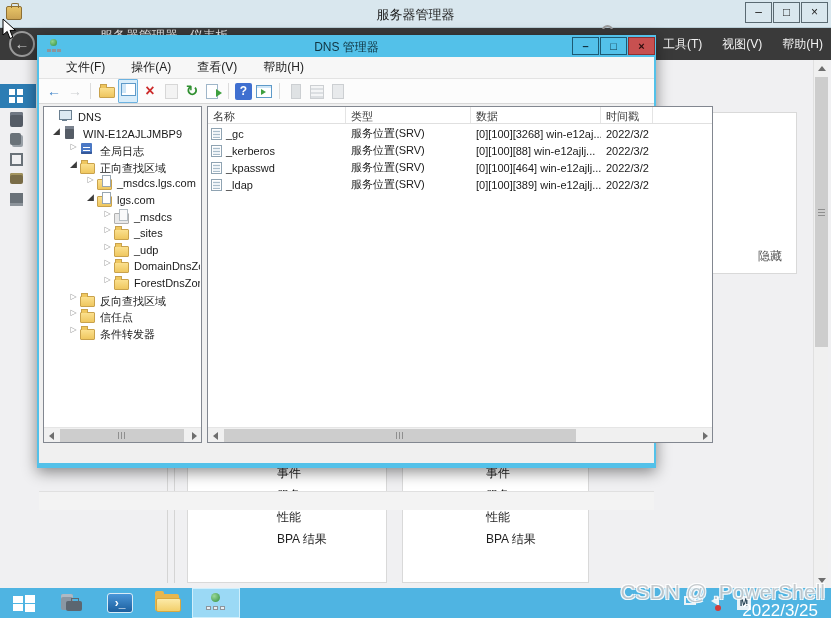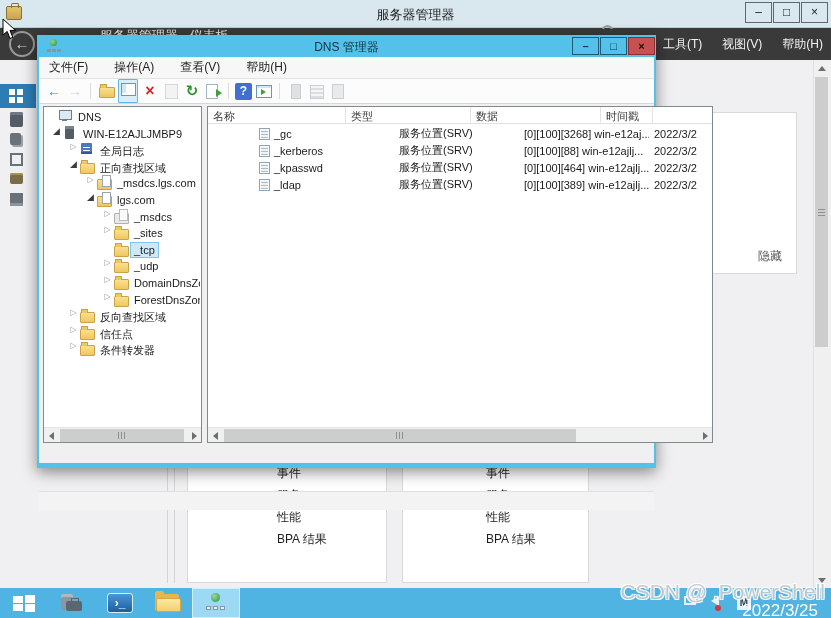--- a/index.html
+++ b/index.html
@@ -77,21 +77,21 @@
   .dns-ticon .globe { position:absolute; left:3px; top:0; width:7px; height:7px; border-radius:50%;
                       background:radial-gradient(circle at 35% 35%, #8fd48f, #2f8f3f); }
   .dns-ticon .node { position:absolute; width:4px; height:3px; background:#8d959c; }
   .dns-winbtns { position:absolute; right:1px; top:2px; display:flex; }
   .dns-winbtn { width:27px; height:18px; border:1px solid #1d5a73; margin-left:1px; background:transparent;
                 color:#0e2e3a; font-size:11px; line-height:16px; text-align:center; font-weight:bold; }
   .dns-winbtn.close { background:#c75050; border-color:#8f3030; color:#2a0d0d; }
 
   .dns-inner { position:absolute; left:2px; right:2px; top:22px; bottom:5px; background:#f0f0f0; }
   .dns-menubar { position:absolute; left:0; right:0; top:0; height:22px; background:#f7f7f7;
-                 border-bottom:1px solid #e3e3e3; display:flex; align-items:center; padding-left:10px; gap:26px; }
+                 border-bottom:1px solid #e3e3e3; display:flex; align-items:center; padding-left:27px; gap:26px; }
   .dns-menubar .mi { font-size:12px; color:#222; }
   .dns-toolbar { position:absolute; left:0; right:0; top:22px; height:25px; background:#fcfcfc;
                  border-bottom:1px solid #d8d8d8; display:flex; align-items:center; padding-left:6px; gap:3px; }
   .tb { width:18px; height:18px; display:inline-flex; align-items:center; justify-content:center;
         font-size:14px; position:relative; }
   .tbsep { width:1px; height:16px; background:#dcdcdc; margin:0 3px; }
   .tb-back { color:#3f83c9; font-weight:bold; }
   .tb-forward { color:#a7acb1; font-weight:bold; }
   .tb-up-one-level { }
   .tb-up-one-level::before { content:""; position:absolute; left:2px; top:5px; width:14px; height:9px;
@@ -156,21 +156,21 @@
         background:#fff; border:1px solid #9aa7b0; }
   .ti-zone-gray::before { content:""; position:absolute; left:0; top:4px; width:13px; height:9px;
         background:#e9e9e9; border:1px solid #b0b0b0; border-radius:1px; }
   .ti-zone-gray::after { content:""; position:absolute; right:0; top:0; width:7px; height:10px;
         background:#fafafa; border:1px solid #b6bec4; }
 
   
   .lv-header { position:absolute; left:0; top:0; right:0; height:17px; background:#fff;
                border-bottom:1px solid #e0e0e0; display:flex; }
   .lv-h { font-size:11px; color:#3a3a3a; padding:2px 0 0 5px; border-right:1px solid #e4e4e4; }
-  .lv-rows { position:absolute; left:0; top:18px; right:0;padding-left:48px; }
+  .lv-rows { position:absolute; left:0; top:18px; right:0; }
   .lrow { height:17px; display:flex; align-items:center; font-size:11px; color:#1a1a1a; }
   .lcell { white-space:nowrap; overflow:hidden; padding-left:5px; }
   .lrow .name { display:flex; align-items:center; padding-left:3px; }
   .ti-record { width:11px; height:12px; background:#eef3f7; border:1px solid #8fa3b2; margin-right:4px;
         box-shadow:inset 0 0 0 1px #fff; position:relative; flex:0 0 11px; }
   .ti-record::after { content:""; position:absolute; left:1px; top:2px; width:7px; height:7px;
         background:repeating-linear-gradient(0deg,#a9bdcb 0 1px,transparent 1px 3px); }
 
   
   .hscroll { position:absolute; left:0; right:0; bottom:0; height:15px; background:#f0f0f0; border-top:1px solid #e5e5e5; }
@@ -366,25 +366,20 @@
                 <span class="arrow">▷</span>
                 <span class="ti ti-zone-gray"></span>
                 <span class="lbl">_msdcs</span>
               </div>
               <div class="trow" style="padding-left: 56px;">
                 <span class="arrow">▷</span>
                 <span class="ti ti-folder"></span>
                 <span class="lbl">_sites</span>
               </div>
               <div class="trow" style="padding-left: 56px;">
-                <span class="arrow"></span>
-                <span class="ti ti-folder"></span>
-                <span class="lbl sel">_tcp</span>
-              </div>
-              <div class="trow" style="padding-left: 56px;">
                 <span class="arrow">▷</span>
                 <span class="ti ti-folder"></span>
                 <span class="lbl">_udp</span>
               </div>
               <div class="trow" style="padding-left: 56px;">
                 <span class="arrow">▷</span>
                 <span class="ti ti-folder"></span>
                 <span class="lbl">DomainDnsZones</span>
               </div>
               <div class="trow" style="padding-left: 56px;">

